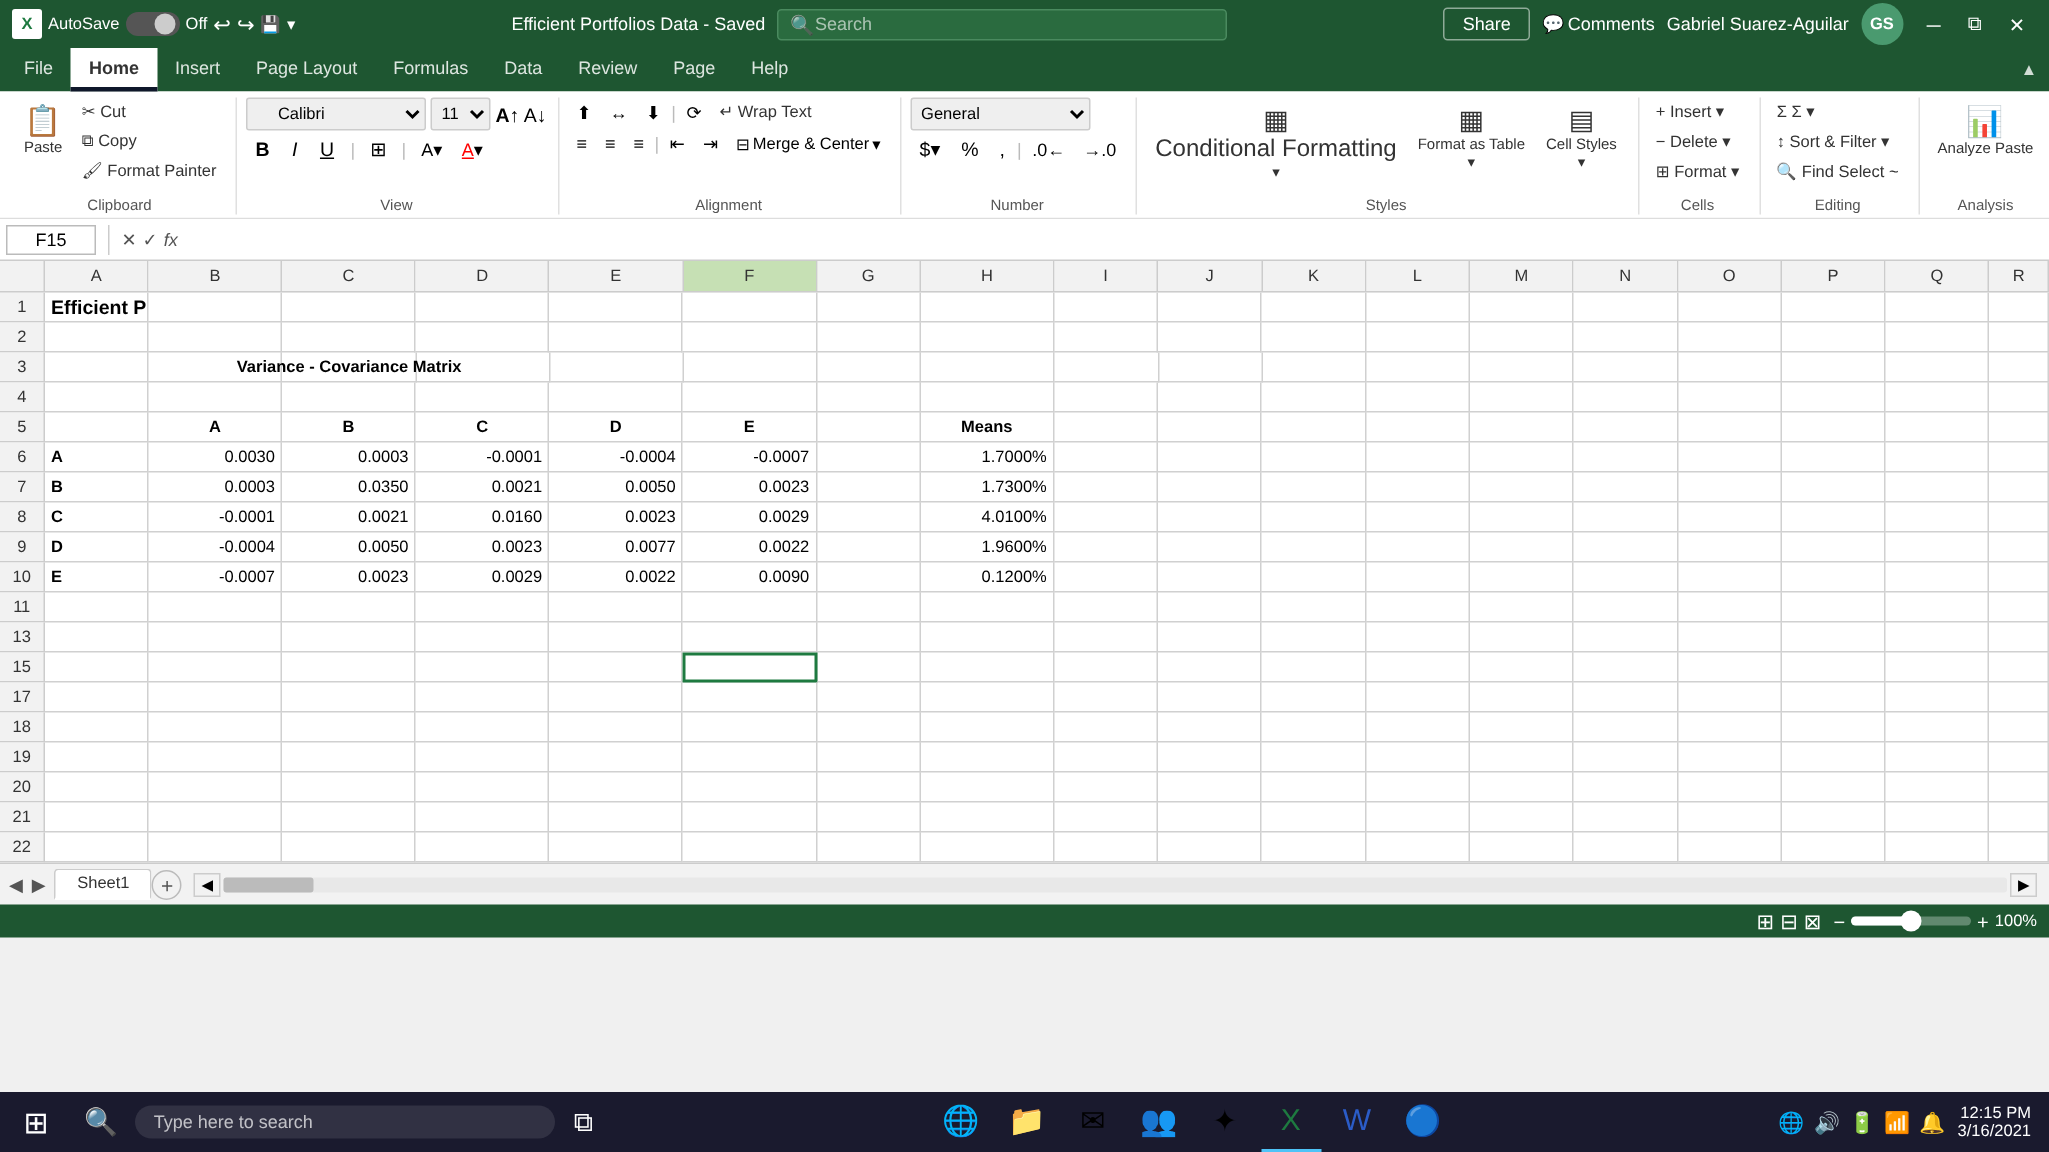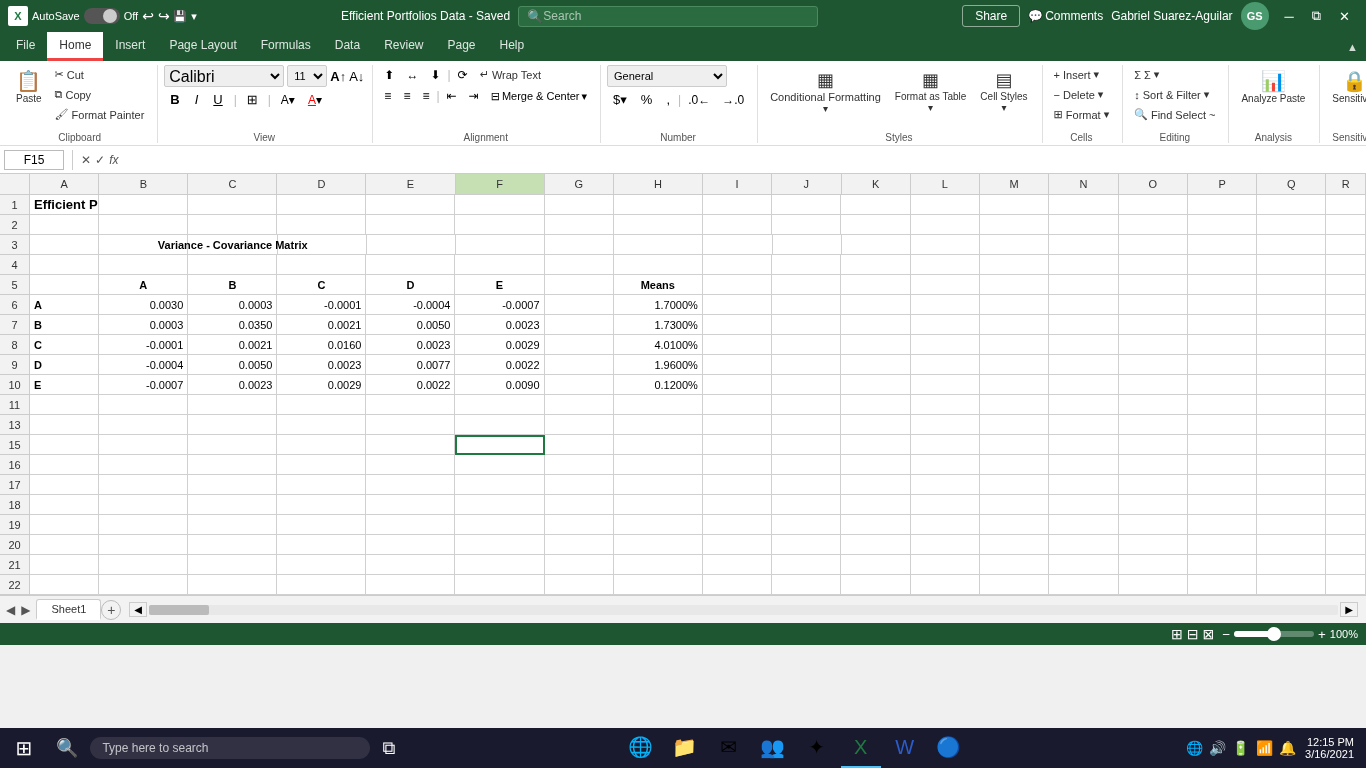--- a/index.html
+++ b/index.html
@@ -24,21 +24,21 @@
     .search-box { display: flex; align-items: center; background: #2a6b3f; border: 1px solid #4a8a5f; border-radius: 3px; padding: 2px 8px; width: 300px; }
     .search-box input { background: none; border: none; color: white; outline: none; font-size: 12px; width: 240px; }
     .search-box input::placeholder { color: rgba(255,255,255,0.6); }
     .user-area { display: flex; align-items: center; gap: 8px; }
     .user-avatar { width: 28px; height: 28px; background: #4a9a6f; border-radius: 50%; display: flex; align-items: center; justify-content: center; color: white; font-size: 11px; font-weight: bold; }
 
     
     .ribbon { background: #fff; border-bottom: 1px solid #ddd; }
     .ribbon-tabs { display: flex; background: #1e5631; padding: 0 4px; }
     .ribbon-tab { padding: 6px 12px; color: rgba(255,255,255,0.85); font-size: 12px; cursor: pointer; border-bottom: 3px solid transparent; }
-    .ribbon-tab.active { color: #fff; background: #fff; color: #333; border-bottom: 3px solid #ef4444; }
+    .ribbon-tab.active { color: #fff; background: #fff; color: #333; border-bottom: 3px solid #0f172a; font-weight: bold; }
     .ribbon-content { display: flex; align-items: stretch; padding: 4px 6px 2px; gap: 2px; background: #fff; min-height: 84px; }
     .ribbon-group { display: flex; flex-direction: column; align-items: center; border-right: 1px solid #e0e0e0; padding: 0 8px 0 4px; min-width: fit-content; }
     .ribbon-group-items { display: flex; align-items: flex-start; gap: 2px; flex: 1; }
     .ribbon-group-label { font-size: 10px; color: #555; margin-top: 2px; white-space: nowrap; }
     .ribbon-btn { display: flex; flex-direction: column; align-items: center; padding: 3px 5px; border: 1px solid transparent; border-radius: 3px; cursor: pointer; background: none; font-size: 10px; color: #333; min-width: 36px; }
     .ribbon-btn .icon { font-size: 20px; line-height: 1.2; }
     .ribbon-btn-small { display: flex; align-items: center; padding: 2px 4px; border: 1px solid transparent; border-radius: 2px; cursor: pointer; background: none; font-size: 11px; color: #333; gap: 3px; }
     .ribbon-btn-col { display: flex; flex-direction: column; gap: 1px; }
 
     
@@ -101,21 +101,21 @@
     .cw-j { width: 70px; }
     .cw-k { width: 70px; }
     .cw-l { width: 70px; }
     .cw-m { width: 70px; }
     .cw-n { width: 70px; }
     .cw-o { width: 70px; }
     .cw-p { width: 70px; }
     .cw-q { width: 70px; }
     .cw-r { width: 40px; }
 
-    .font-selector { border: 1px solid #ccc; border-radius: 2px; font-size: 16px; height: 22px; padding: 0 0; width: 120px; }
+    .font-selector { border: 1px solid #ccc; border-radius: 2px; font-size: 11px; height: 22px; padding: 0 16px; width: 120px; }
     .font-size-selector { border: 1px solid #ccc; border-radius: 2px; font-size: 11px; height: 22px; padding: 0 2px; width: 40px; }
     .number-format-selector { border: 1px solid #ccc; border-radius: 2px; font-size: 11px; height: 22px; padding: 0 2px; width: 120px; }
 
     .merge-btn { display: flex; align-items: center; gap: 2px; border: 1px solid transparent; border-radius: 2px; padding: 1px 4px; cursor: pointer; background: none; font-size: 11px; }
   </style>
 </head>
 <body>
 
 <div class="title-bar">
   <div class="title-bar-left">
@@ -284,21 +284,21 @@
           <button style="background:none;border:1px solid transparent;padding:1px 4px;cursor:pointer;font-size:12px;">→.0</button>
         </div>
       </div>
       <span class="ribbon-group-label">Number</span>
     </div>
 
     <div class="ribbon-group">
       <div class="ribbon-group-items">
         <button class="ribbon-btn">
           <span style="font-size:18px;">▦</span>
-          <span style="font-size:11px;">Conditional Formatting</span>
+          <span style="font-size:16px;">Conditional Formatting</span>
           <span>▾</span>
         </button>
         <button class="ribbon-btn">
           <span style="font-size:18px;">▦</span>
           <span style="font-size:10px;">Format as Table</span>
           <span>▾</span>
         </button>
         <button class="ribbon-btn">
           <span style="font-size:18px;">▤</span>
           <span style="font-size:10px;">Cell Styles</span>
@@ -695,41 +695,20 @@
         <div class="cell cw-k"></div>
         <div class="cell cw-l"></div>
         <div class="cell cw-m"></div>
         <div class="cell cw-n"></div>
         <div class="cell cw-o"></div>
         <div class="cell cw-p"></div>
         <div class="cell cw-q"></div>
         <div class="cell cw-r"></div>
       </div>
       <div class="data-row">
-        <div class="row-header">16</div>
-        <div class="cell cw-a"></div>
-        <div class="cell cw-b"></div>
-        <div class="cell cw-c"></div>
-        <div class="cell cw-d"></div>
-        <div class="cell cw-e"></div>
-        <div class="cell cw-f"></div>
-        <div class="cell cw-g"></div>
-        <div class="cell cw-h"></div>
-        <div class="cell cw-i"></div>
-        <div class="cell cw-j"></div>
-        <div class="cell cw-k"></div>
-        <div class="cell cw-l"></div>
-        <div class="cell cw-m"></div>
-        <div class="cell cw-n"></div>
-        <div class="cell cw-o"></div>
-        <div class="cell cw-p"></div>
-        <div class="cell cw-q"></div>
-        <div class="cell cw-r"></div>
-      </div>
-      <div class="data-row">
         <div class="row-header">17</div>
         <div class="cell cw-a"></div>
         <div class="cell cw-b"></div>
         <div class="cell cw-c"></div>
         <div class="cell cw-d"></div>
         <div class="cell cw-e"></div>
         <div class="cell cw-f"></div>
         <div class="cell cw-g"></div>
         <div class="cell cw-h"></div>
         <div class="cell cw-i"></div>

